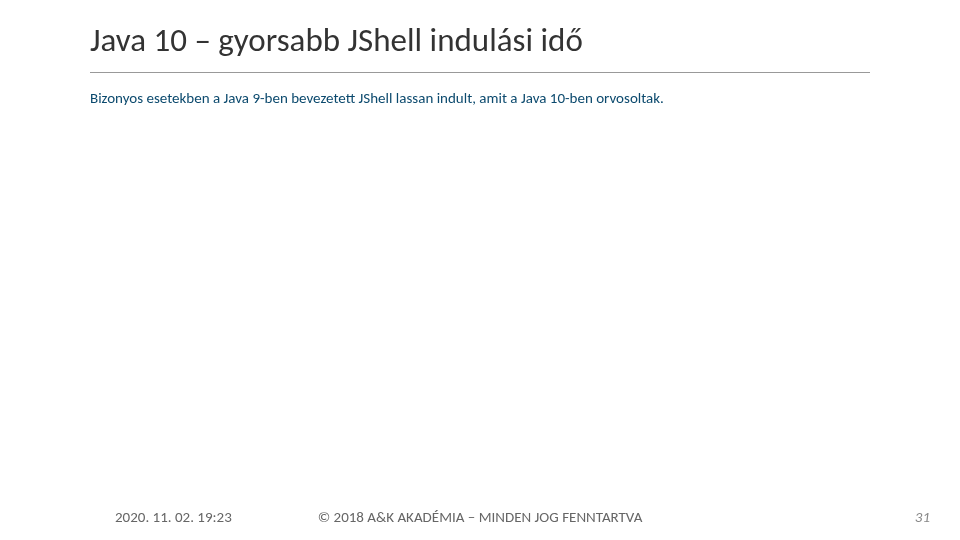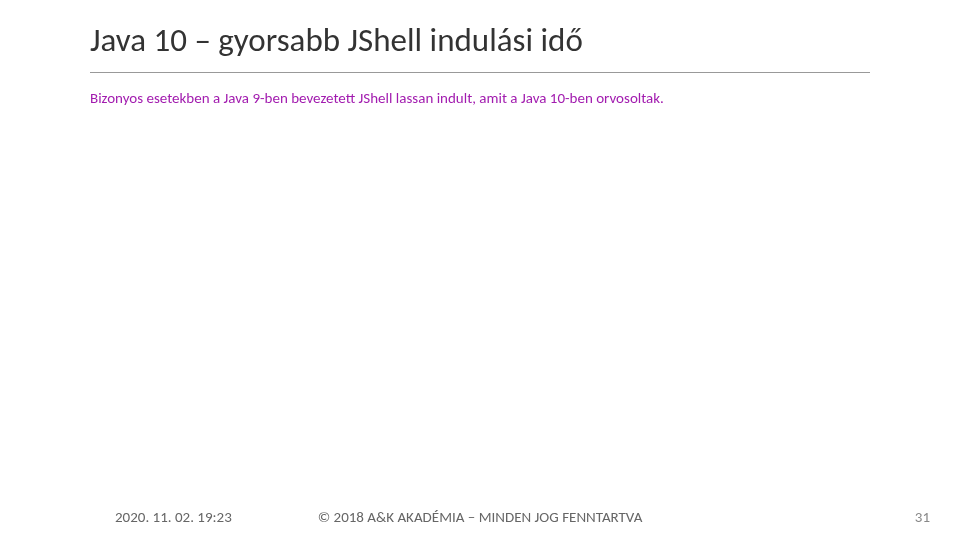--- a/index.html
+++ b/index.html
@@ -29,21 +29,21 @@
       font-family: "Calibri Light", Calibri, "Segoe UI", Arial, sans-serif;
     }
     .divider {
       border: none;
       border-top: 1px solid #999999;
       margin-bottom: 15px;
       width: 100%;
     }
     .body-text {
       font-size: 15px;
-      color: #a21caf;
+      color: #0c4a6e;
       line-height: 1.4;
     }
     .footer {
       position: absolute;
       bottom: 14px;
       left: 0;
       right: 0;
       padding: 0 30px 0 115px;
       display: flex;
       align-items: center;
@@ -57,20 +57,21 @@
     .footer-center {
       position: absolute;
       left: 50%;
       transform: translateX(-50%);
       text-align: center;
     }
     .footer-right {
       flex: 0 0 auto;
       text-align: right;
       color: #888888;
+      font-style: italic;
     }
   </style>
 </head>
 <body>
 
 <div class="slide">
   <h1 class="title">Java 10 – gyorsabb JShell indulási idő</h1>
   <hr class="divider">
   <p class="body-text">Bizonyos esetekben a Java 9-ben bevezetett JShell lassan indult, amit a Java 10-ben orvosoltak.</p>
 

